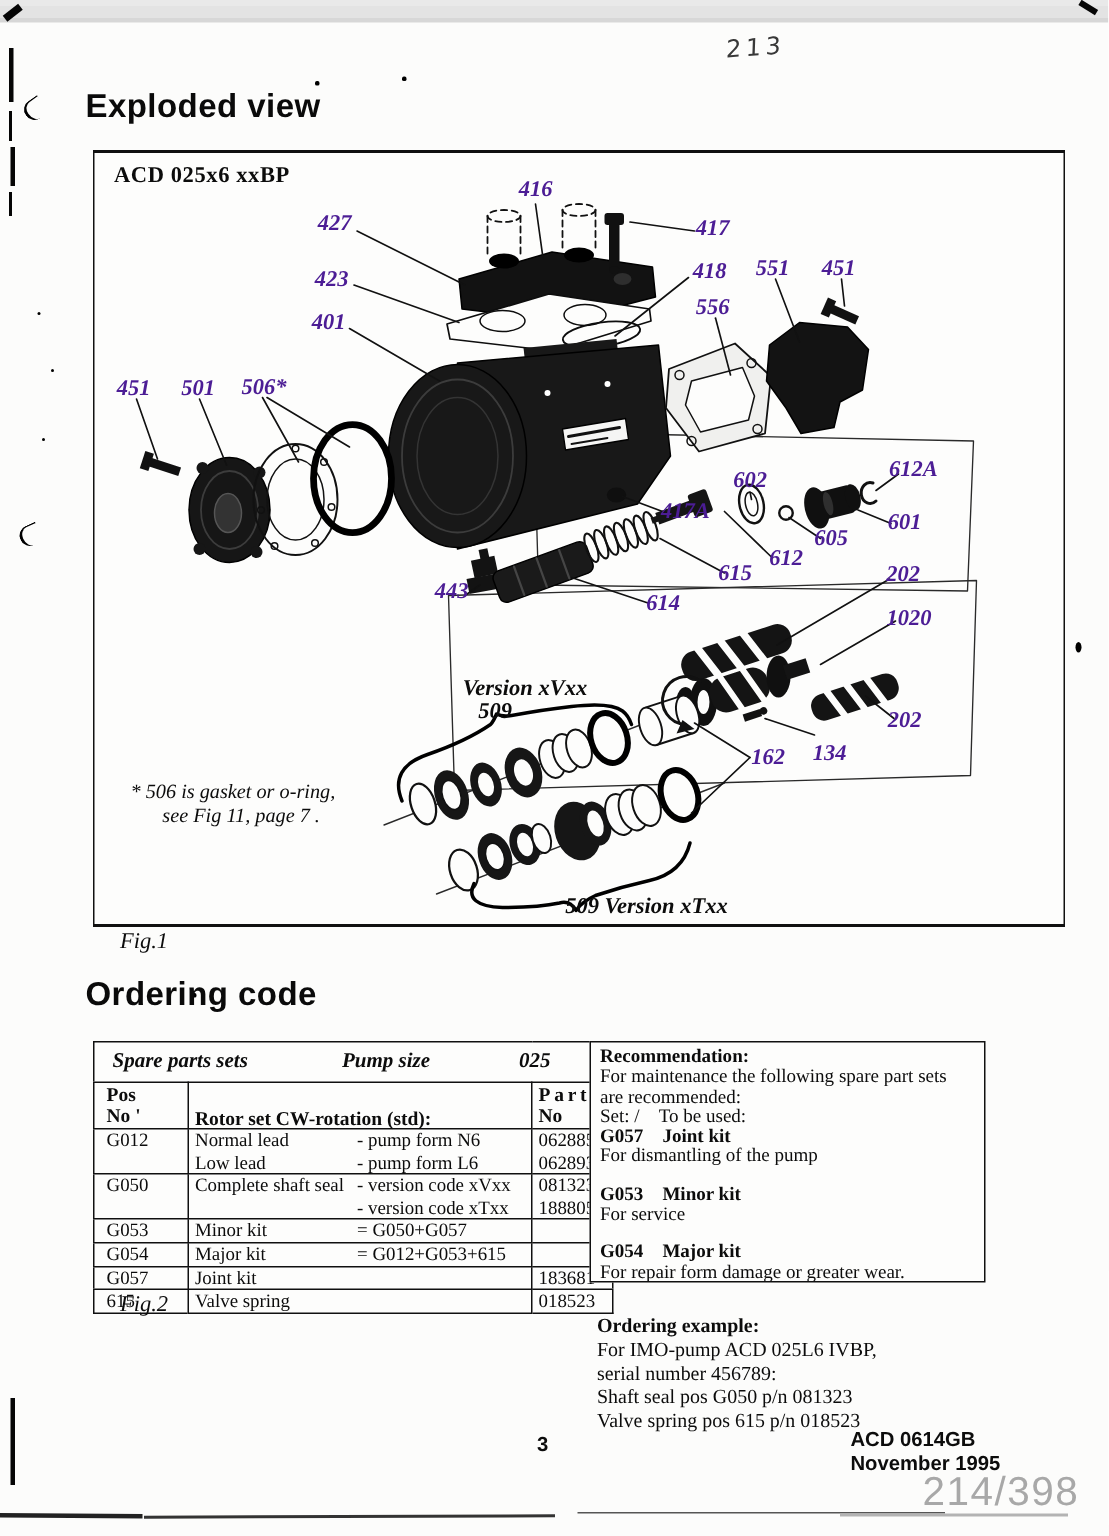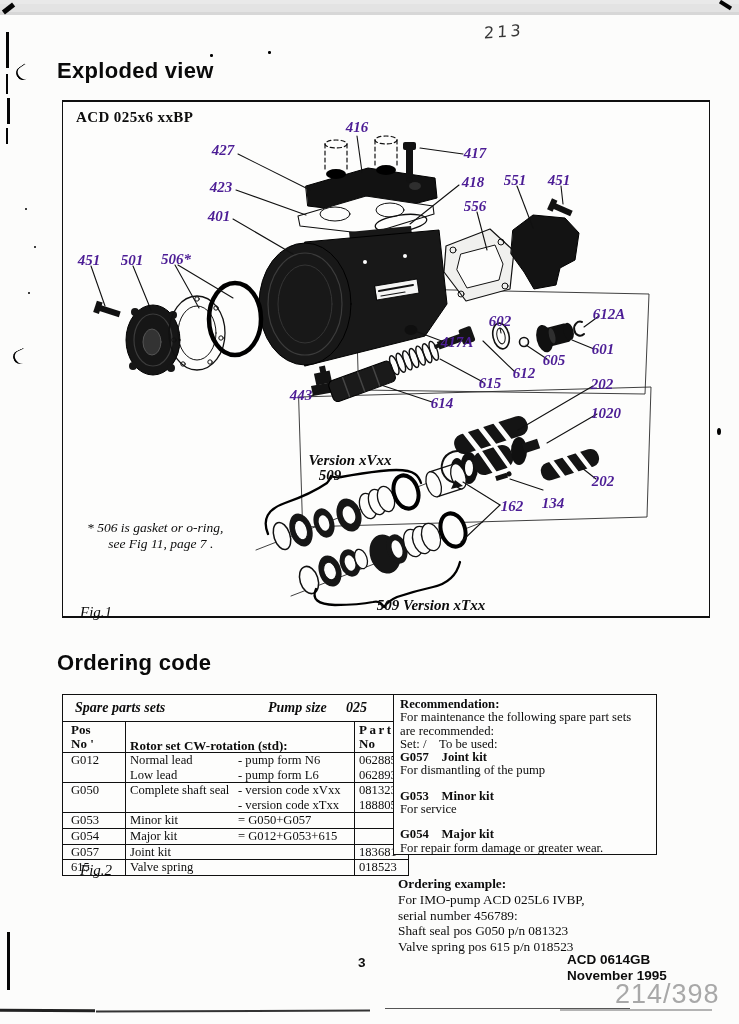--- a/index.html
+++ b/index.html
@@ -18,29 +18,29 @@
      border:1.6px solid #101010;border-top-width:2.5px;border-bottom-width:2.2px;background:#fdfdfc;}
   .figure-box svg{position:absolute;left:0;top:0;}
   .model{position:absolute;left:13px;top:7px;font-size:15px;letter-spacing:.4px;font-weight:600;}
   .part-label{position:absolute;transform:translate(-50%,-50%);font-style:italic;font-weight:600;
      font-size:15px;white-space:nowrap;color:#4c1d95;}
   .version-label{position:absolute;transform:translate(-50%,-50%);font-style:italic;font-weight:700;
      font-size:15px;white-space:nowrap;}
   .footnote{position:absolute;left:24px;top:418px;font-style:italic;font-size:13.5px;line-height:16px;}
   .footnote div:last-child{padding-left:11px;text-align:center;}
   .figcap{position:absolute;left:80px;font-style:italic;font-size:15px;}
-  #fig1{top:604px;text-align:center;}
+  #fig1{top:620px;text-align:center;}
   #fig2{top:862px;}
   
   .order-table{position:absolute;left:62px;top:694px;border-collapse:collapse;
      border:1.6px solid #101010;font-size:12.6px;table-layout:fixed;background:#fdfdfc;}
   .order-table td{padding:0;vertical-align:top;}
   .hdr-cell{position:relative;height:26px;border-bottom:1.4px solid #101010;font-weight:700;font-size:14px;font-style:italic;}
   .hdr-cell span{position:absolute;top:5px;}
-  .hdr-s1{left:12px;} .hdr-s2{left:165px;margin-left:40px;} .hdr-s3{left:283px;}
+  .hdr-s1{left:12px;} .hdr-s2{left:165px;} .hdr-s3{left:283px;}
   .sub td{border-bottom:1.4px solid #101010;height:29px;font-weight:700;font-size:13px;line-height:13.5px;}
   .c-pos{width:54px;border-right:1.3px solid #101010;padding-left:8px !important;}
   .c-desc{width:224px;border-right:1.3px solid #101010;padding-left:4px !important;}
   .c-part{width:49px;padding-left:4px !important;}
   .sub .c-pos,.sub .c-part{padding-top:1px !important;}
   .sub .c-desc{vertical-align:bottom;}
   .ls{letter-spacing:2.5px;}
   tr.rowline{height:15px;line-height:14.6px;}
   tr.rule td{border-bottom:1.3px solid #101010;}
   .dl{display:inline-block;width:108px;vertical-align:top;}

